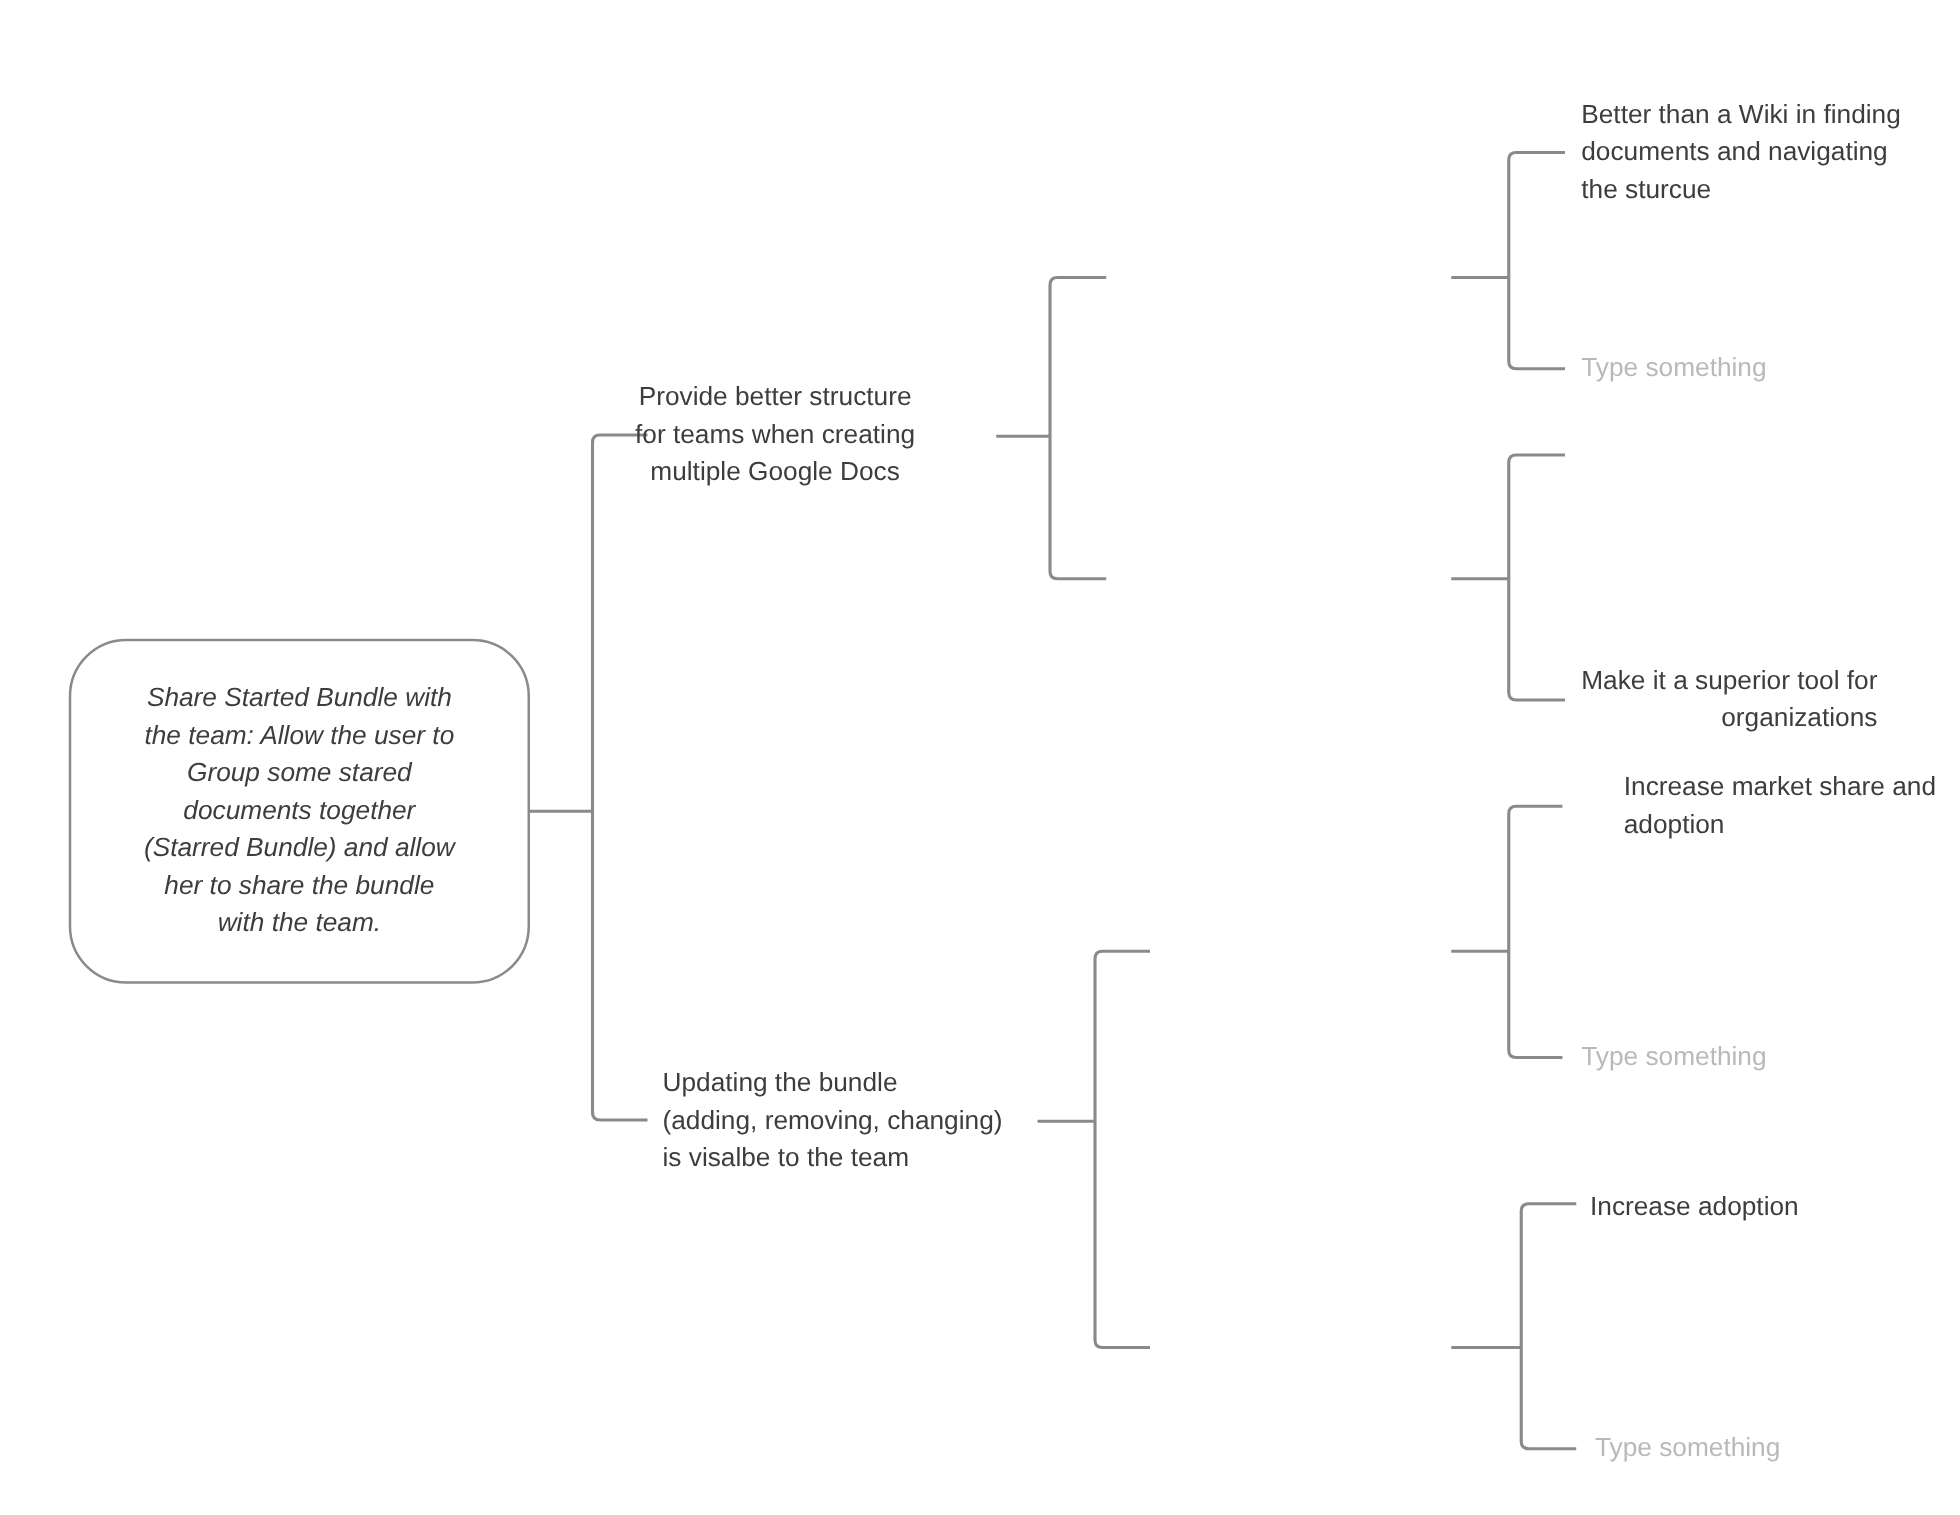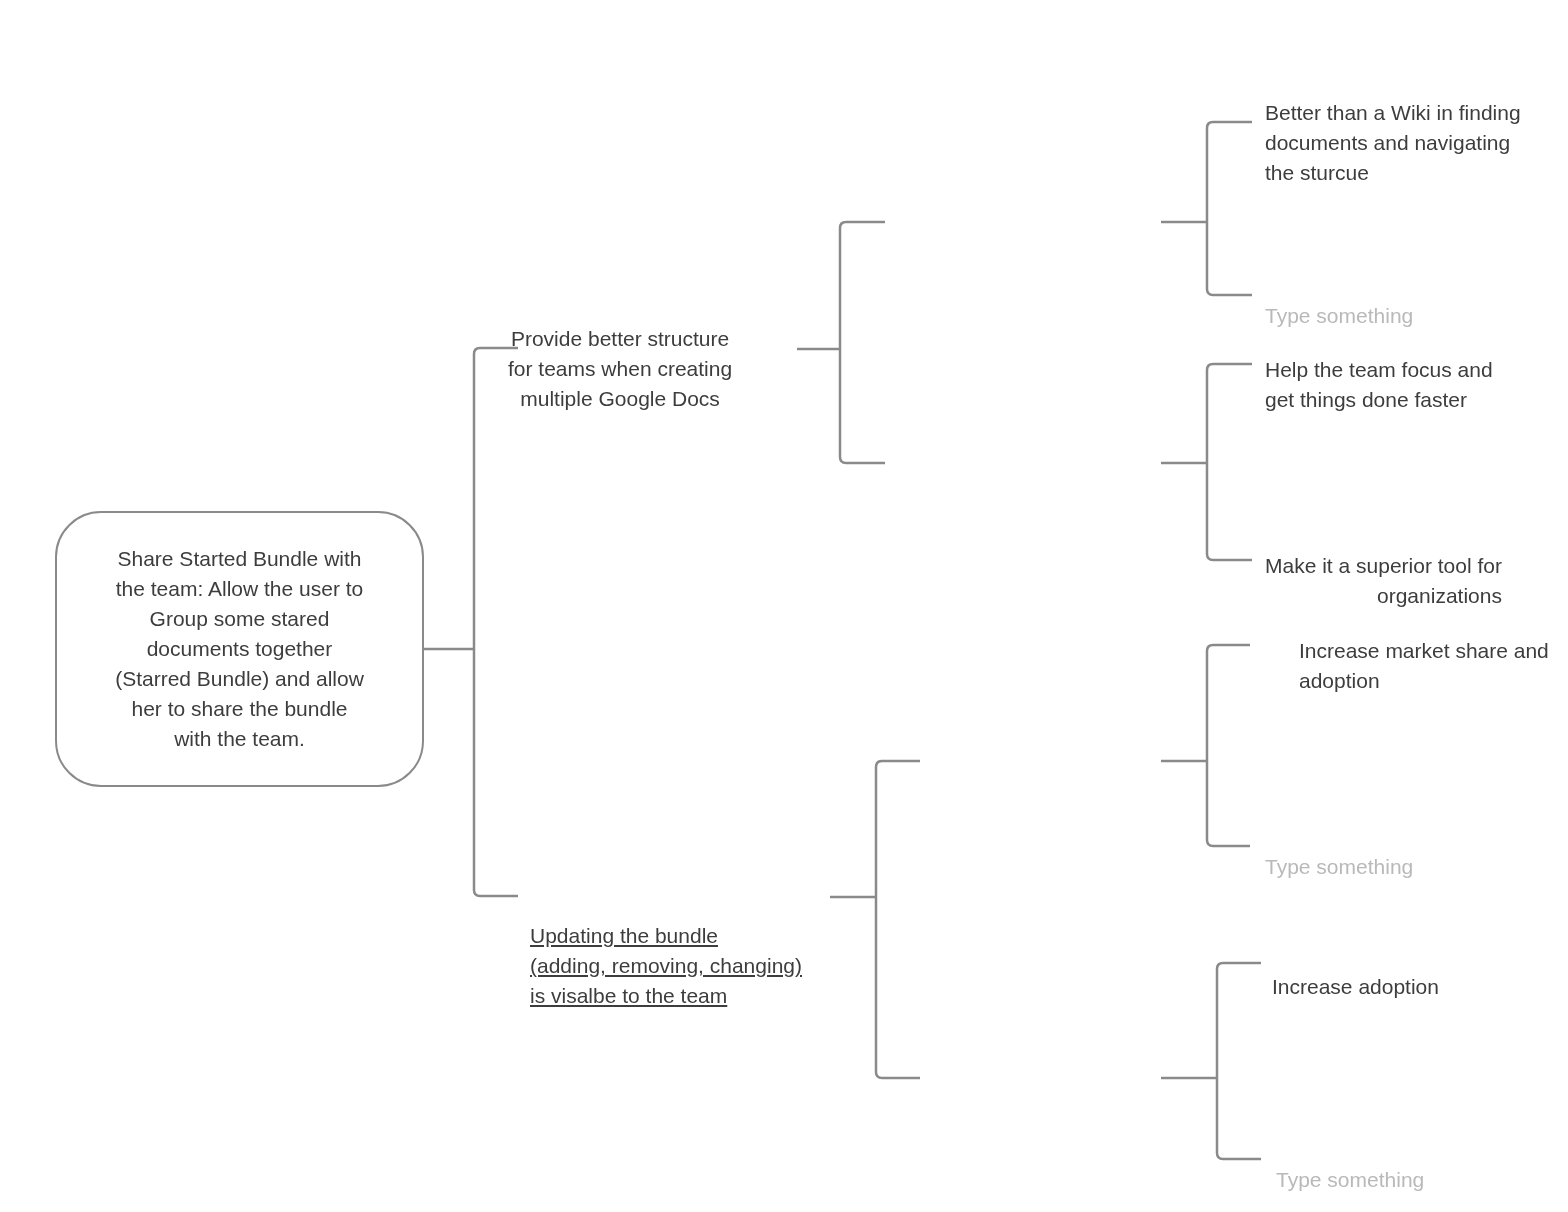--- a/index.html
+++ b/index.html
@@ -22,21 +22,20 @@
     stroke: #8a8a8a;
     stroke-width: 2.5;
   }
   .node-label {
     position: absolute;
     font-size: 21px;
     line-height: 30px;
     color: #3d3d3d;
     white-space: pre-line;
     cursor: default;
-    margin-top: 21px;
   }
   .placeholder {
     color: #b9b9b9;
   }
   .root-node {
     position: absolute;
     left: 55px; top: 511px;
     width: 369px; height: 276px;
     box-sizing: border-box;
     border: 2.5px solid #8a8a8a;
@@ -44,20 +43,21 @@
     display: flex;
     align-items: center;
     justify-content: center;
     text-align: center;
     font-size: 21px;
     line-height: 30px;
     color: #3d3d3d;
     padding: 10px 24px;
     white-space: pre-line;
     background: #ffffff;
+    font-style: italic;
   }
 </style>
 </head>
 <body>
 
 <div id="canvas">
 
   <svg id="connectors" viewBox="0 0 1568 1212" xmlns="http://www.w3.org/2000/svg">
 
     <path d="M423 649 H474"></path>
@@ -87,36 +87,34 @@
 Group some stared
 documents together
 (Starred Bundle) and allow
 her to share the bundle
 with the team.</div>
 
   <div class="node-label" style="left:508px; top:303px;text-align:center;">Provide better structure
 for teams when creating
 multiple Google Docs</div>
 
-  <div class="node-label" style="left:530px; top:900px;text-decoration:underline;">Updating the bundle
+  <div class="node-label" style="left:530px; top:852px;">Updating the bundle
 (adding, removing, changing)
 is visalbe to the team</div>
 
 
 
 
 
   <div class="node-label" style="left:1265px; top:77px;">Better than a Wiki in finding
 documents and navigating
 the sturcue</div>
 
   <div class="node-label placeholder" style="left:1265px; top:280px;">Type something</div>
 
-  <div class="node-label" style="left:1265px; top:334px;">Help the team focus and
-get things done faster</div>
 
   <div class="node-label" style="left:1265px; top:530px;text-align:right;">Make it a superior tool for
 organizations</div>
 
   <div class="node-label" style="left:1299px; top:615px;">Increase market share and
 adoption</div>
 
   <div class="node-label placeholder" style="left:1265px; top:831px;">Type something</div>
 
   <div class="node-label" style="left:1272px; top:951px;">Increase adoption</div>

